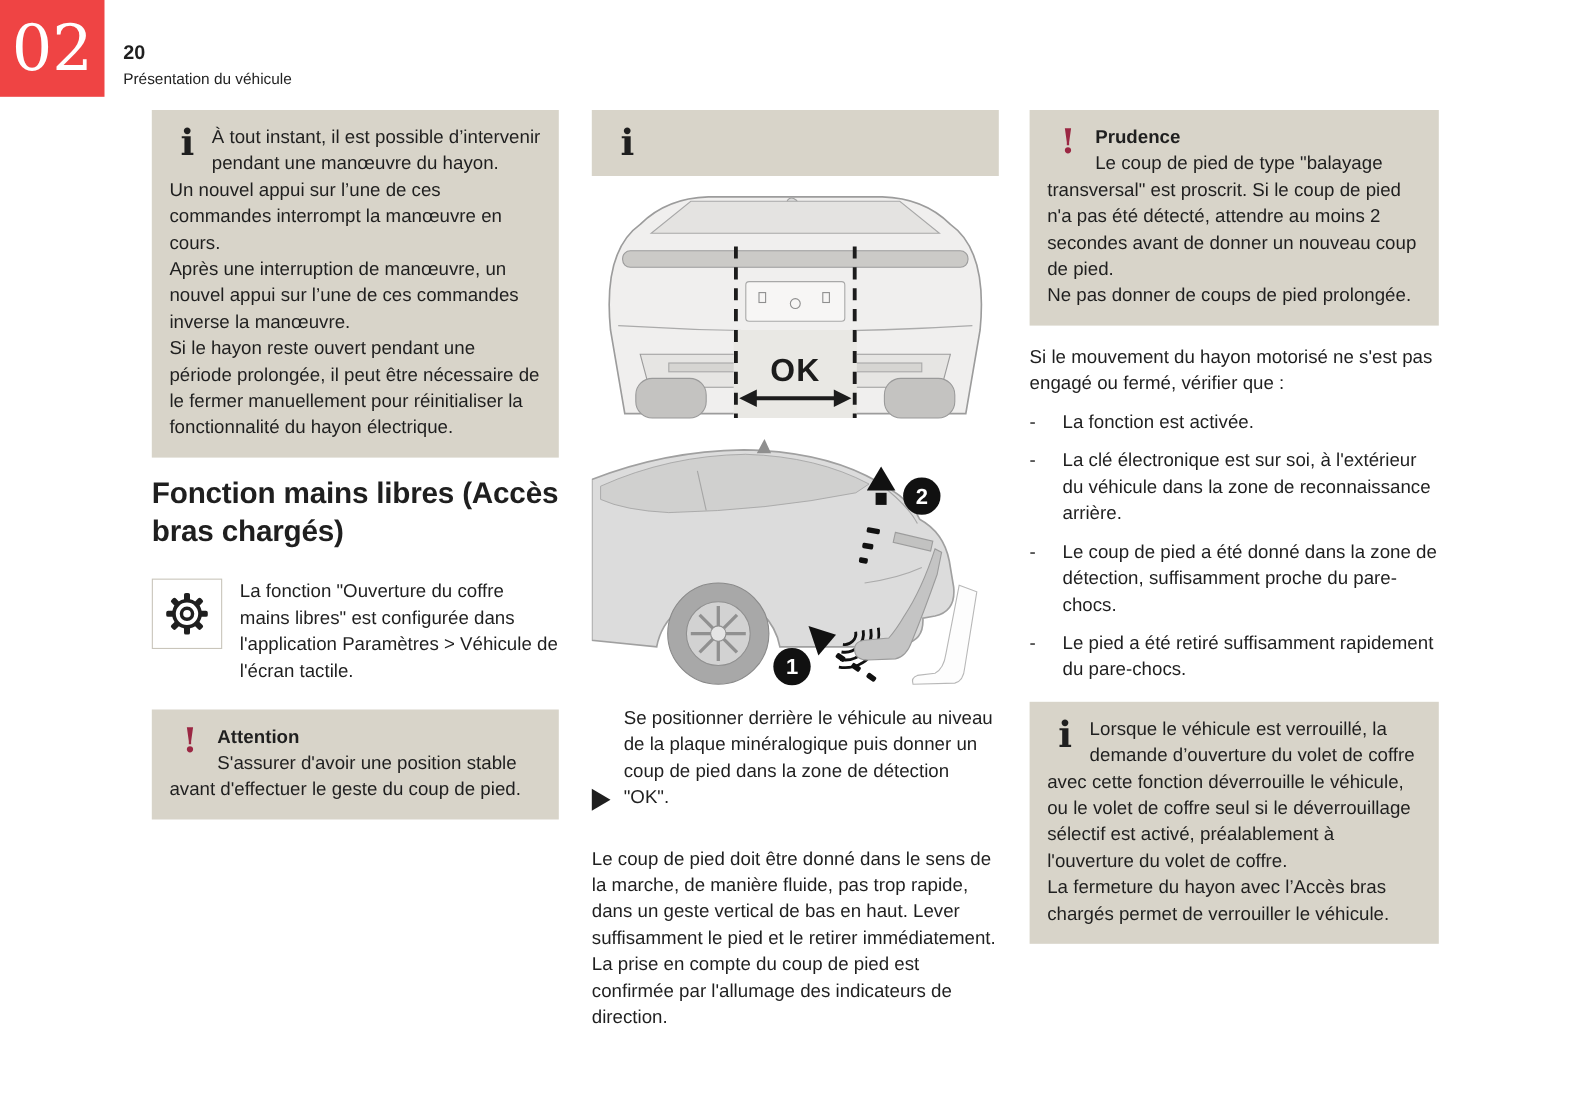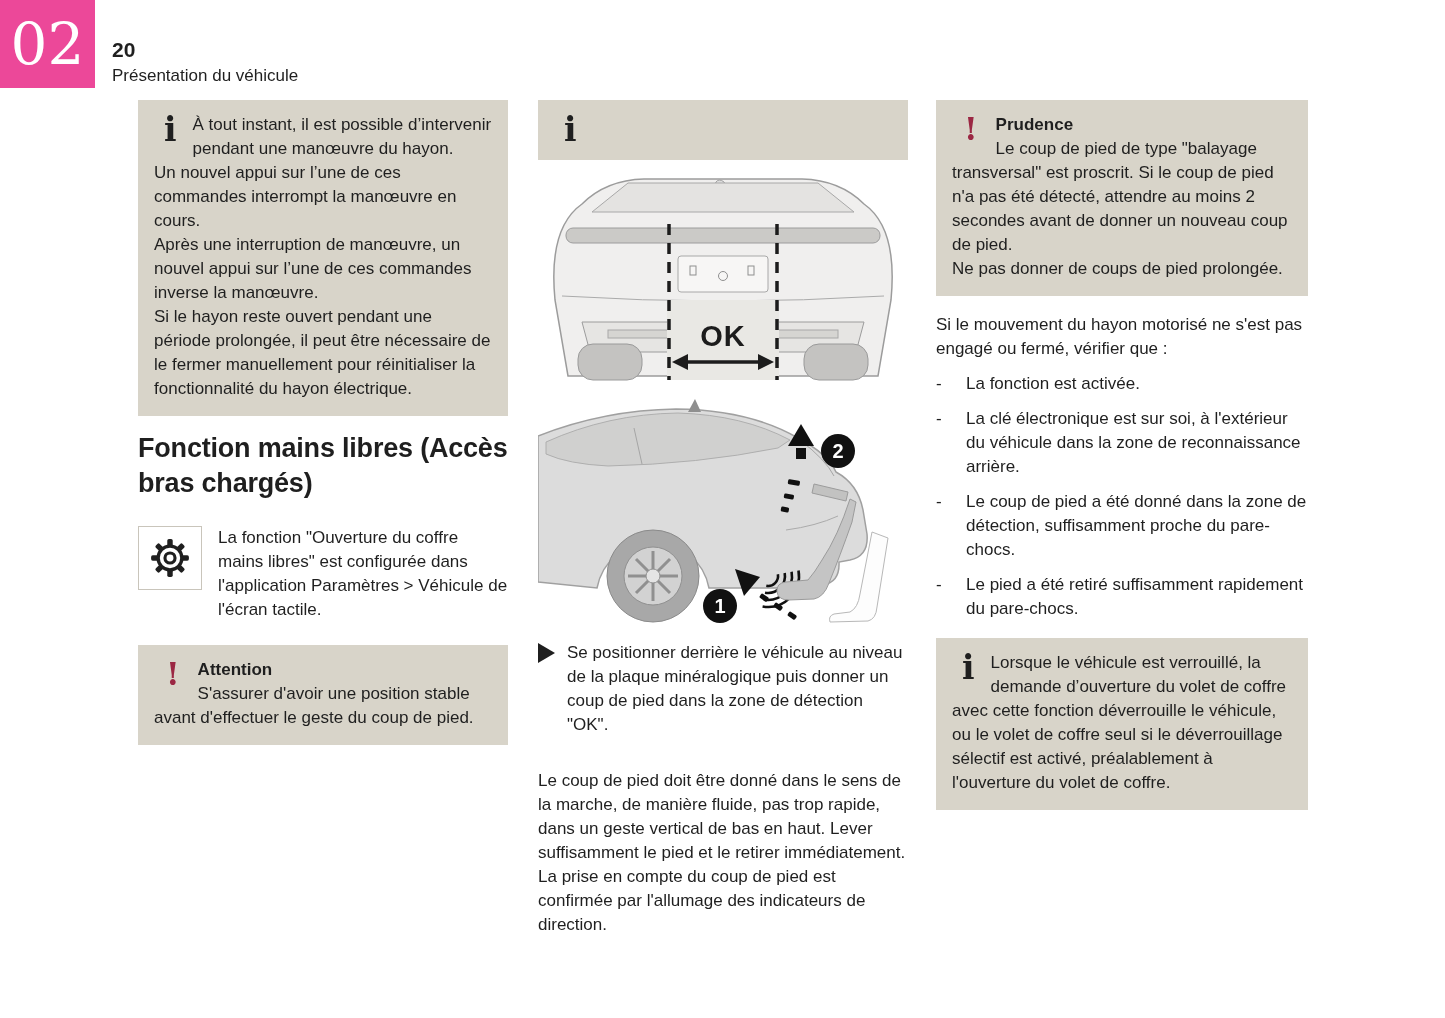--- a/index.html
+++ b/index.html
@@ -1,27 +1,27 @@
 <!DOCTYPE html>
 <html lang="fr"><head>
 <meta charset="utf-8">
 <style>
   html,body{margin:0;padding:0;background:#fff;}
   .page{position:relative;width:1445px;height:1018px;background:#ffffff;overflow:hidden;
         font-family:"Liberation Sans","DejaVu Sans",sans-serif;color:#1f1f1f;}
 
   
-  .chapter-tab{position:absolute;left:0;top:0;width:95px;height:88px;background:#ec4899;
+  .chapter-tab{position:absolute;left:0;top:0;width:95px;height:88px;background:#ef4444;
                display:flex;align-items:center;justify-content:center;}
   .chapter-num{font-family:"DejaVu Serif",serif;font-size:58px;color:#ffffff;line-height:1;}
 
   
   .page-header{position:absolute;left:112px;top:38px;}
-  .page-num{font-weight:700;font-size:21px;}
-  .section-title{font-size:17px;margin-top:4px;}
+  .page-num{font-weight:700;font-size:18px;}
+  .section-title{font-size:14px;margin-top:4px;}
 
   
   .col{position:absolute;top:100px;}
   .col1{left:138px;width:370px;}
   .col2{left:538px;width:370px;}
   .col3{left:936px;width:372px;}
 
   .body-text,.note-box{font-size:17px;line-height:24px;}
   p{margin:0;}
 
@@ -37,21 +37,21 @@
 
   .settings-note{display:flex;gap:16px;margin-top:25px;align-items:flex-start;}
   .gear-box{flex:0 0 auto;width:62px;height:62px;background:#fff;border:1px solid #c9c5bb;
             display:flex;align-items:center;justify-content:center;}
 
   .mt-attention{margin-top:23px;}
 
   .fig{display:block;margin-top:10px;}
   .fig-side{margin-top:2px;}
 
-  .bullet-row{display:flex;gap:12px;margin-top:12px;}
+  .bullet-row{display:flex;gap:12px;margin-top:12px;align-items:flex-end;}
   .tri{flex:0 0 auto;width:0;height:0;border-left:17px solid #1f1f1f;
        border-top:10px solid transparent;border-bottom:10px solid transparent;margin-top:2px;}
   .after-bullet{margin-top:32px;}
 
   .intro3{margin-top:17px;}
   .checklist{list-style:none;margin:6px 0 0;padding:0;}
   .checklist li{display:flex;margin-top:11px;font-size:17px;line-height:24px;}
   .checklist .dash{flex:0 0 30px;}
   .infobox3{margin-top:17px;}
   strong{font-weight:400;}
@@ -229,16 +229,17 @@
         </li>
       <li>
           <span class="dash">-</span>
           <span>Le pied a été retiré suffisamment rapidement du pare-chocs.</span>
         </li>
     </ul>
 
     <div class="note-box infobox3">
       <span class="info-glyph">i</span>
       <p>Lorsque le véhicule est verrouillé, la demande d’ouverture du volet de coffre avec cette fonction déverrouille le véhicule, ou le volet de coffre seul si le déverrouillage sélectif est activé, préalablement à l'ouverture du volet de coffre.</p>
+      <p>La fermeture du hayon avec l’Accès bras chargés permet de verrouiller le véhicule.</p>
     </div>
   </section>
 
 </div>
 
 </body></html>

